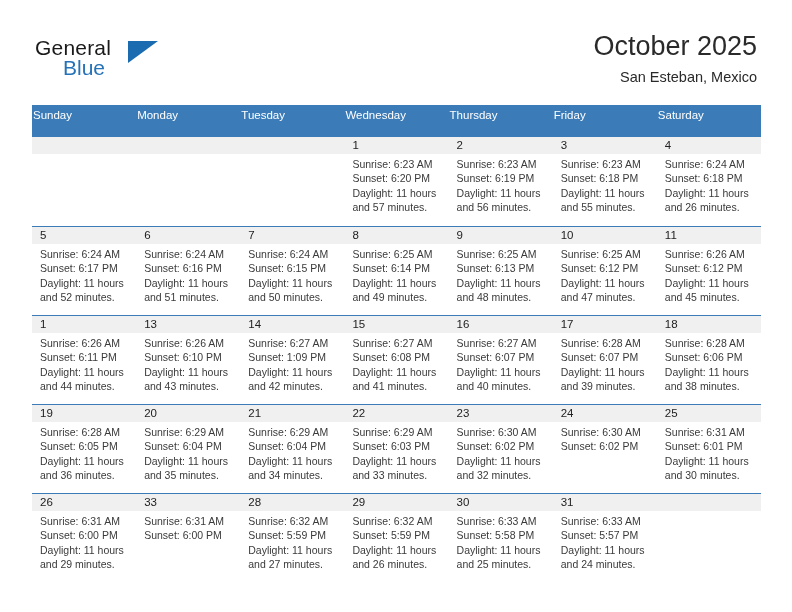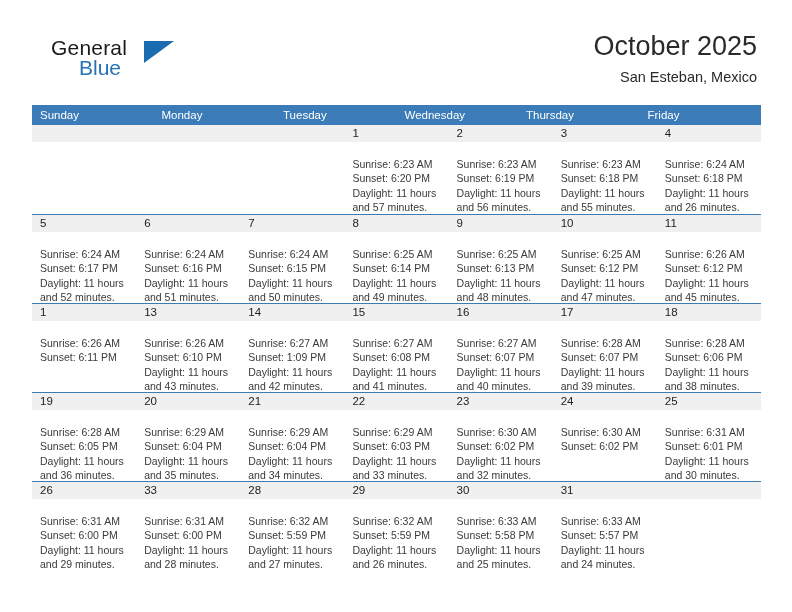--- a/index.html
+++ b/index.html
@@ -21,21 +21,20 @@
     box-sizing: border-box;
   }
 
   
   .header {
     position: absolute;
     left: 35px;
     top: 30px;
     right: 35px;
     height: 66px;
-    margin-left: 16px;
   }
   .brand {
     position: absolute;
     left: 0;
     top: 6px;
     width: 200px;
     height: 56px;
   }
   .brand-general {
     position: absolute;
@@ -91,23 +90,23 @@
     top: 105px;
     width: 729px;
   }
   .dow-row {
     display: flex;
     background: #3b7cb8;
   }
   .dow-cell {
     flex: 1 1 0;
     box-sizing: border-box;
-    height: 20px;
+    height: 32px;
     line-height: 21px;
-    padding-left: 8px;
+    padding-left: 1px;
     color: #ffffff;
     font-size: 11.5px;
     overflow: hidden;
     white-space: nowrap;
   }
 
   .week-row {
     display: flex;
     border-top: 1px solid #3b7cb8;
     height: 89px;
@@ -130,21 +129,21 @@
     padding-left: 8px;
     line-height: 17px;
     font-size: 11.5px;
     color: #222222;
     white-space: nowrap;
   }
   .day-cell.empty .daynum-band {
     background: #f0f0f0;
   }
   .day-body {
-    padding: 15px 6px 0 8px;
+    padding: 3px 6px 0 8px;
     font-size: 10.5px;
     line-height: 14.3px;
     color: #3a3a3a;
   }
   .day-body div {
     white-space: nowrap;
   }
   .day-body .dl-wrap {
     white-space: normal;
   }
@@ -171,20 +170,21 @@
 
   <div class="calendar">
 
     <div class="dow-row">
       <div class="dow-cell">Sunday</div>
       <div class="dow-cell">Monday</div>
       <div class="dow-cell">Tuesday</div>
       <div class="dow-cell">Wednesday</div>
       <div class="dow-cell">Thursday</div>
       <div class="dow-cell">Friday</div>
+      <div class="dow-cell">Saturday</div>
     </div>
 
     <div id="weeks-container">
         <div class="week-row first">
           <div class="day-cell empty">
             <div class="daynum-band"></div>
           </div>
           <div class="day-cell empty">
             <div class="daynum-band"></div>
           </div>
@@ -281,20 +281,21 @@
               <div class="dl-wrap">Daylight: 11 hours and 45 minutes.</div>
             </div>
           </div>
         </div>
         <div class="week-row">
           <div class="day-cell">
             <div class="daynum-band">1</div>
             <div class="day-body">
               <div>Sunrise: 6:26 AM</div>
               <div>Sunset: 6:11 PM</div>
+              <div class="dl-wrap">Daylight: 11 hours and 44 minutes.</div>
             </div>
           </div>
           <div class="day-cell">
             <div class="daynum-band">13</div>
             <div class="day-body">
               <div>Sunrise: 6:26 AM</div>
               <div>Sunset: 6:10 PM</div>
               <div class="dl-wrap">Daylight: 11 hours and 43 minutes.</div>
             </div>
           </div>
@@ -403,21 +404,20 @@
               <div>Sunrise: 6:31 AM</div>
               <div>Sunset: 6:00 PM</div>
               <div class="dl-wrap">Daylight: 11 hours and 29 minutes.</div>
             </div>
           </div>
           <div class="day-cell">
             <div class="daynum-band">33</div>
             <div class="day-body">
               <div>Sunrise: 6:31 AM</div>
               <div>Sunset: 6:00 PM</div>
-              <div class="dl-wrap">Daylight: 11 hours and 28 minutes.</div>
             </div>
           </div>
           <div class="day-cell">
             <div class="daynum-band">28</div>
             <div class="day-body">
               <div>Sunrise: 6:32 AM</div>
               <div>Sunset: 5:59 PM</div>
               <div class="dl-wrap">Daylight: 11 hours and 27 minutes.</div>
             </div>
           </div>

